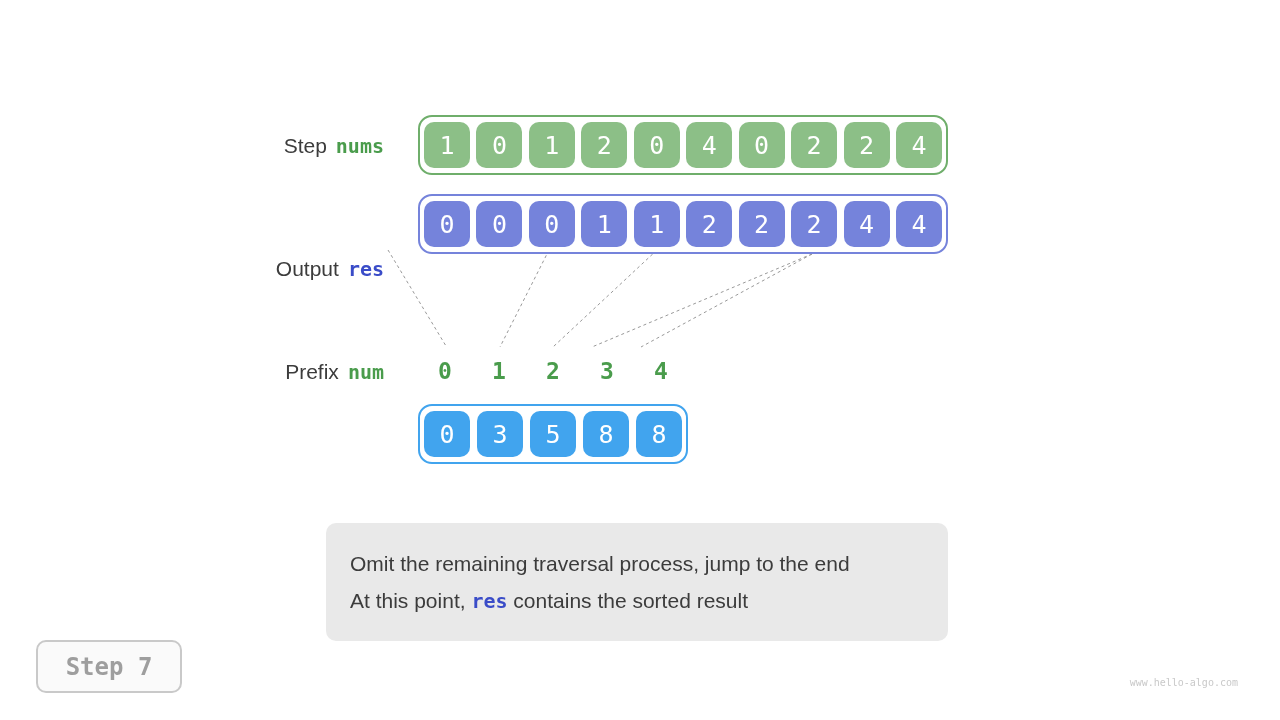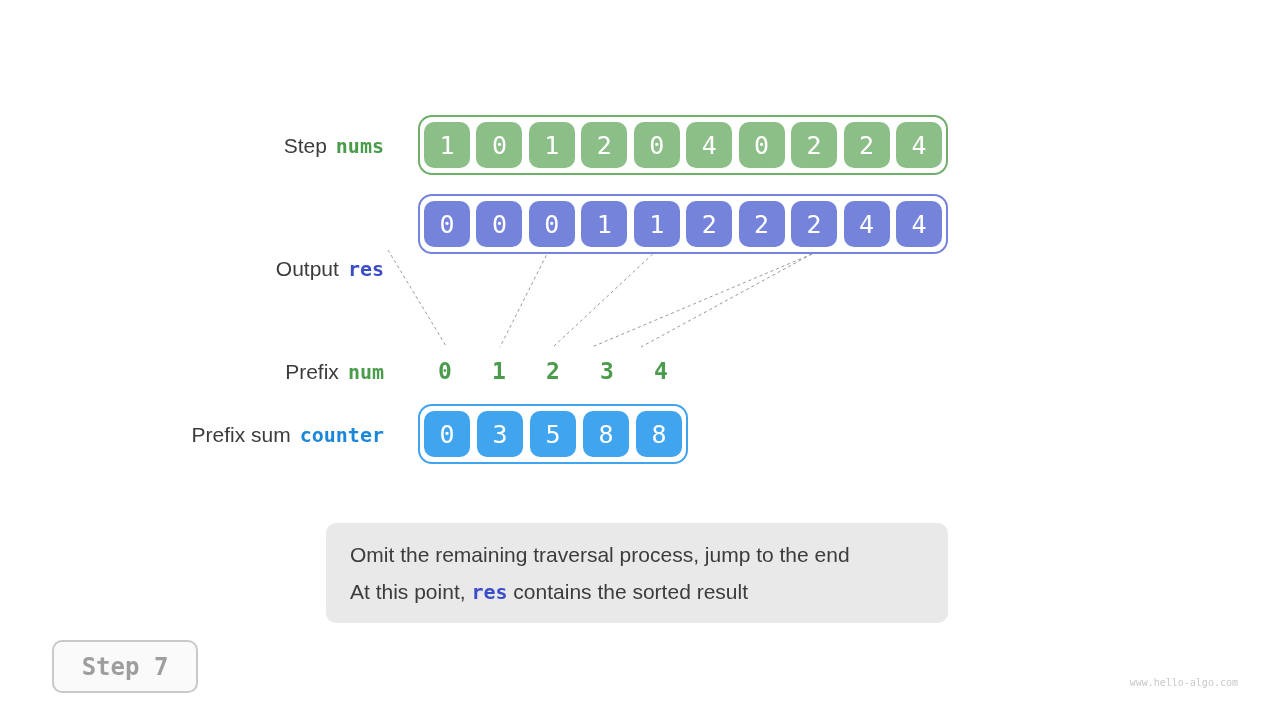--- a/index.html
+++ b/index.html
@@ -51,33 +51,33 @@
     position:absolute; left:418px; top:356px; width:270px; box-sizing:border-box;
     display:flex; justify-content:space-between; padding:0 4px;
   }
   .idx-row .cell{
     width:46px; text-align:center; background:transparent;
     font-family:"DejaVu Sans Mono", monospace; font-weight:bold;
     font-size:23px; line-height:30px; color:var(--green-text);
   }
 
   .note{
-    position:absolute; left:326px; top:523px; width:622px; height:100px;
+    position:absolute; left:326px; top:523px; width:622px; height:118px;
     box-sizing:border-box; background:var(--note-bg); border-radius:10px;
     display:flex; flex-direction:column; justify-content:center;
     padding:0 24px; gap:8px;
   }
   .note .line{font-size:21px; color:var(--text-dark); line-height:29px;}
   .note .code{
     font-family:"DejaVu Sans Mono", monospace; font-weight:bold;
     font-size:20px; color:var(--indigo-text);
   }
 
   .step-badge{
-    position:absolute; left:52px; top:640px; width:146px; height:53px;
+    position:absolute; left:36px; top:640px; width:146px; height:53px;
     box-sizing:border-box; background:var(--step-bg);
     border:2px solid var(--step-border); border-radius:10px;
     display:flex; align-items:center; justify-content:center;
     font-family:"DejaVu Sans Mono", monospace; font-weight:bold;
     font-size:24px; color:var(--step-text);
   }
   .watermark{
     position:absolute; right:42px; top:677px;
     font-family:"DejaVu Sans Mono", monospace; font-size:10px;
     color:var(--watermark);
@@ -132,23 +132,20 @@
     <span>Prefix</span><span class="code green">num</span>
   </div>
   <div class="idx-row">
       <span class="cell">0</span>
       <span class="cell">1</span>
       <span class="cell">2</span>
       <span class="cell">3</span>
       <span class="cell">4</span>
     </div>
 
-  <div class="row-label" style="top:421px;">
-    <span>Prefix sum</span><span class="code blue">counter</span>
-  </div>
   <div class="arr counter">
       <span class="cell">0</span>
       <span class="cell">3</span>
       <span class="cell">5</span>
       <span class="cell">8</span>
       <span class="cell">8</span>
     </div>
 
   <div class="note">
     <div class="line">Omit the remaining traversal process, jump to the end</div>

